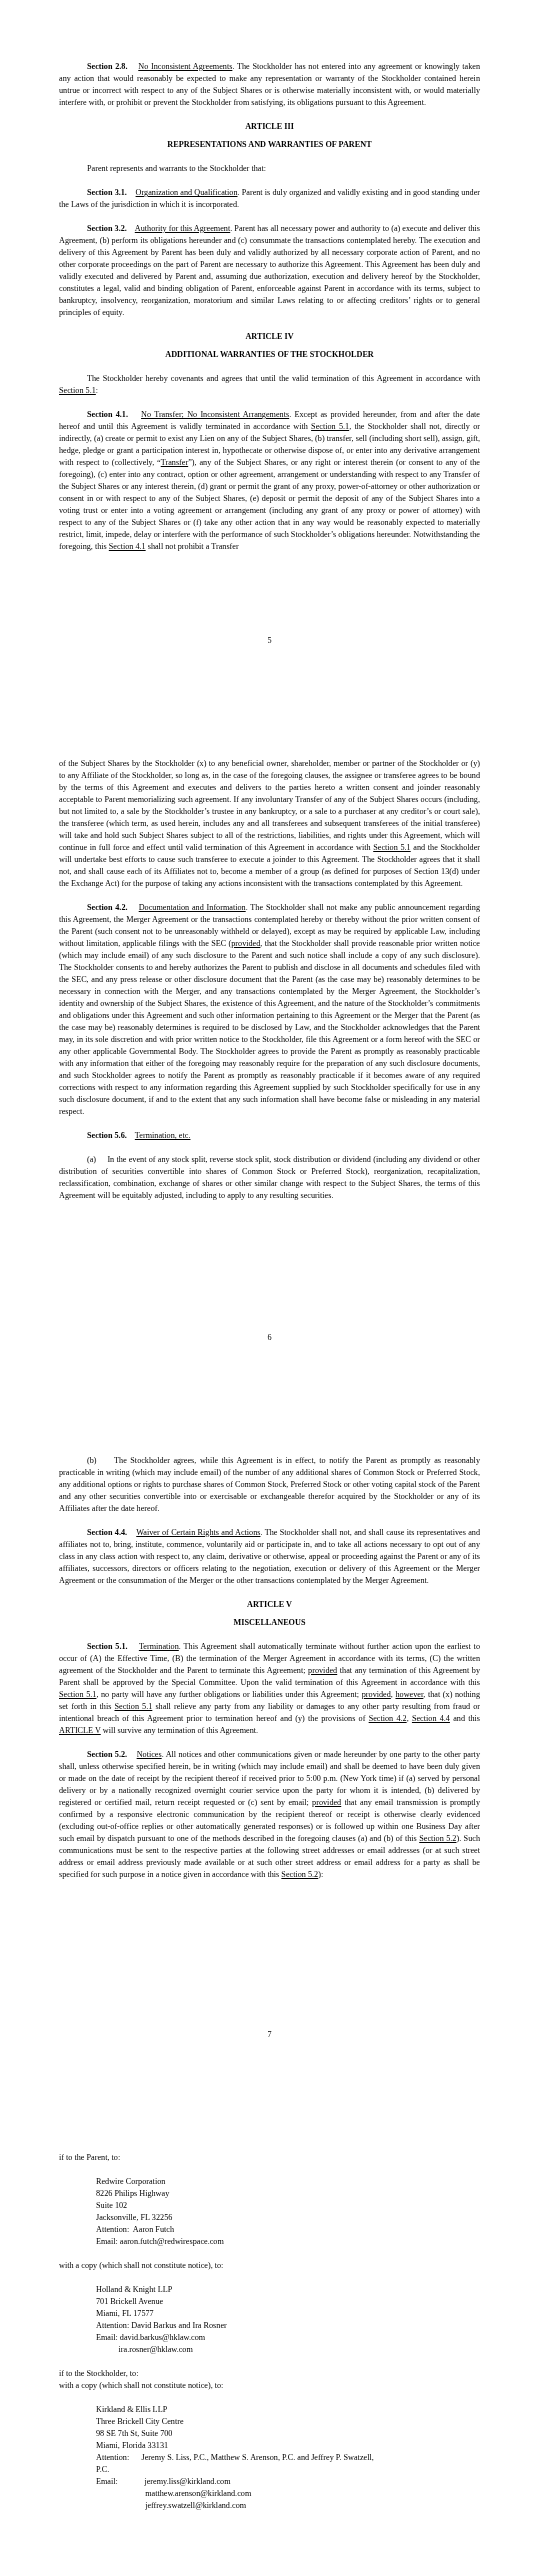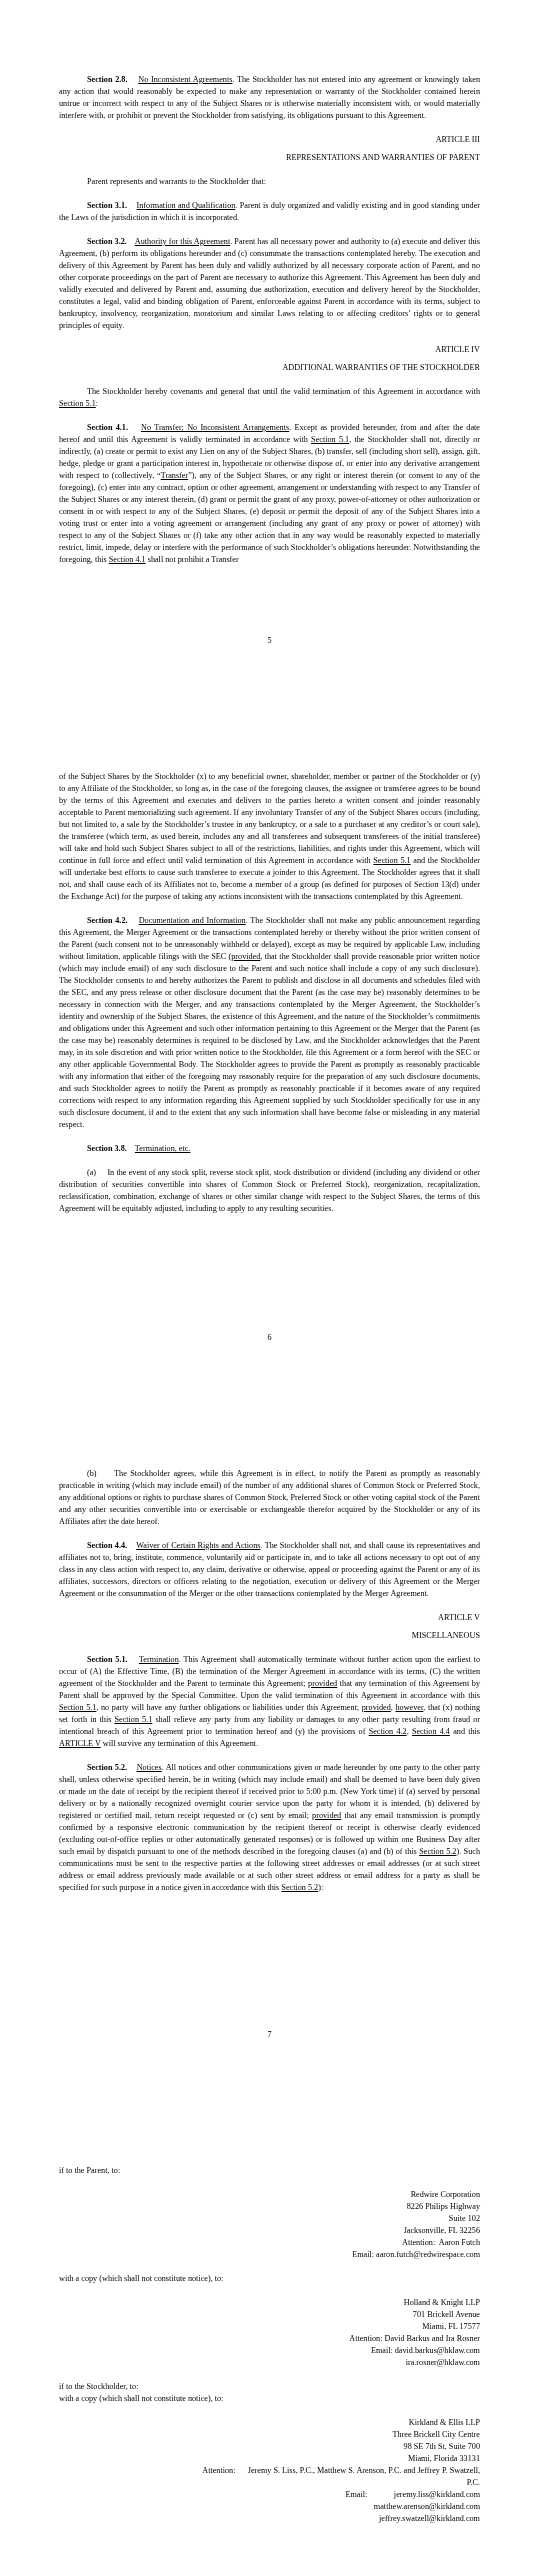--- a/index.html
+++ b/index.html
@@ -23,65 +23,66 @@
     display: flex;
     flex-direction: column;
     min-height: 586px;
     margin-bottom: 111px;
   }
   .page:last-child { margin-bottom: 0; }
   .para {
     margin: 12px 0 0 0;
     text-align: justify;
   }
-  .para.first { margin-top: 13px; }
+  .para.first { margin-top: 0; }
   .para.tightline { margin-top: 0; }
   .indent { text-indent: 28px; }
   .center {
     margin-top: 12px;
-    text-align: right;
+    text-align: center;
+    font-weight: bold;
   }
   .center.tight { margin-top: 6px; }
   .addr {
     margin: 12px 0 0 37px;
     white-space: pre-wrap;
     text-align: left;
   }
-  .addr-line { white-space: pre-wrap; text-align: right; }
+  .addr-line { white-space: pre-wrap; }
   .page-number {
     margin-top: auto;
     padding-top: 10.3px;
     text-align: center;
   }
   .seg-b { font-weight: bold; }
   .seg-u { text-decoration: underline; }
 </style>
 </head>
 <body>
 
 <div class="doc">
 
   <section class="page">
     <p class="para indent first"><span class="seg-b">Section 2.8.</span><span>&nbsp;&nbsp;&nbsp; </span><span class="seg-u">No Inconsistent Agreements</span><span>. The Stockholder has not entered into any agreement or knowingly taken any action that would reasonably be expected to make any representation or warranty of the Stockholder contained herein untrue or incorrect with respect to any of the Subject Shares or is otherwise materially inconsistent with, or would materially interfere with, or prohibit or prevent the Stockholder from satisfying, its obligations pursuant to this Agreement.</span></p>
     <div class="center">ARTICLE III</div>
     <div class="center tight">REPRESENTATIONS AND WARRANTIES OF PARENT</div>
     <p class="para indent">Parent represents and warrants to the Stockholder that:</p>
-    <p class="para indent"><span class="seg-b">Section 3.1.</span><span>&nbsp;&nbsp;&nbsp; </span><span class="seg-u">Information and Qualification</span><span>. Parent is duly organized and validly existing and in good standing under the Laws of the jurisdiction in which it is incorporated.</span></p>
+    <p class="para indent"><span class="seg-b">Section 3.1.</span><span>&nbsp;&nbsp;&nbsp; </span><span class="seg-u">Organization and Qualification</span><span>. Parent is duly organized and validly existing and in good standing under the Laws of the jurisdiction in which it is incorporated.</span></p>
     <p class="para indent"><span class="seg-b">Section 3.2.</span><span>&nbsp;&nbsp;&nbsp; </span><span class="seg-u">Authority for this Agreement</span><span>. Parent has all necessary power and authority to (a) execute and deliver this Agreement, (b) perform its obligations hereunder and (c) consummate the transactions contemplated hereby. The execution and delivery of this Agreement by Parent has been duly and validly authorized by all necessary corporate action of Parent, and no other corporate proceedings on the part of Parent are necessary to authorize this Agreement. This Agreement has been duly and validly executed and delivered by Parent and, assuming due authorization, execution and delivery hereof by the Stockholder, constitutes a legal, valid and binding obligation of Parent, enforceable against Parent in accordance with its terms, subject to bankruptcy, insolvency, reorganization, moratorium and similar Laws relating to or affecting creditors’ rights or to general principles of equity.</span></p>
     <div class="center">ARTICLE IV</div>
     <div class="center tight">ADDITIONAL WARRANTIES OF THE STOCKHOLDER</div>
-    <p class="para indent"><span>The Stockholder hereby covenants and general that until the valid termination of this Agreement in accordance with </span><span class="seg-u">Section 5.1</span><span>:</span></p>
+    <p class="para indent"><span>The Stockholder hereby covenants and agrees that until the valid termination of this Agreement in accordance with </span><span class="seg-u">Section 5.1</span><span>:</span></p>
     <p class="para indent"><span class="seg-b">Section 4.1.</span><span>&nbsp;&nbsp;&nbsp; </span><span class="seg-u">No Transfer; No Inconsistent Arrangements</span><span>. Except as provided hereunder, from and after the date hereof and until this Agreement is validly terminated in accordance with </span><span class="seg-u">Section 5.1</span><span>, the Stockholder shall not, directly or indirectly, (a) create or permit to exist any Lien on any of the Subject Shares, (b) transfer, sell (including short sell), assign, gift, hedge, pledge or grant a participation interest in, hypothecate or otherwise dispose of, or enter into any derivative arrangement with respect to (collectively, “</span><span class="seg-u">Transfer</span><span>”), any of the Subject Shares, or any right or interest therein (or consent to any of the foregoing), (c) enter into any contract, option or other agreement, arrangement or understanding with respect to any Transfer of the Subject Shares or any interest therein, (d) grant or permit the grant of any proxy, power-of-attorney or other authorization or consent in or with respect to any of the Subject Shares, (e) deposit or permit the deposit of any of the Subject Shares into a voting trust or enter into a voting agreement or arrangement (including any grant of any proxy or power of attorney) with respect to any of the Subject Shares or (f) take any other action that in any way would be reasonably expected to materially restrict, limit, impede, delay or interfere with the performance of such Stockholder’s obligations hereunder. Notwithstanding the foregoing, this </span><span class="seg-u">Section 4.1</span><span> shall not prohibit a Transfer</span></p>
     <div class="page-number">5</div>
   </section>
 
   <section class="page">
     <p class="para first"><span>of the Subject Shares by the Stockholder (x) to any beneficial owner, shareholder, member or partner of the Stockholder or (y) to any Affiliate of the Stockholder, so long as, in the case of the foregoing clauses, the assignee or transferee agrees to be bound by the terms of this Agreement and executes and delivers to the parties hereto a written consent and joinder reasonably acceptable to Parent memorializing such agreement. If any involuntary Transfer of any of the Subject Shares occurs (including, but not limited to, a sale by the Stockholder’s trustee in any bankruptcy, or a sale to a purchaser at any creditor’s or court sale), the transferee (which term, as used herein, includes any and all transferees and subsequent transferees of the initial transferee) will take and hold such Subject Shares subject to all of the restrictions, liabilities, and rights under this Agreement, which will continue in full force and effect until valid termination of this Agreement in accordance with </span><span class="seg-u">Section 5.1</span><span> and the Stockholder will undertake best efforts to cause such transferee to execute a joinder to this Agreement. The Stockholder agrees that it shall not, and shall cause each of its Affiliates not to, become a member of a group (as defined for purposes of Section 13(d) under the Exchange Act) for the purpose of taking any actions inconsistent with the transactions contemplated by this Agreement.</span></p>
     <p class="para indent"><span class="seg-b">Section 4.2.</span><span>&nbsp;&nbsp;&nbsp; </span><span class="seg-u">Documentation and Information</span><span>. The Stockholder shall not make any public announcement regarding this Agreement, the Merger Agreement or the transactions contemplated hereby or thereby without the prior written consent of the Parent (such consent not to be unreasonably withheld or delayed), except as may be required by applicable Law, including without limitation, applicable filings with the SEC (</span><span class="seg-u">provided</span><span>, that the Stockholder shall provide reasonable prior written notice (which may include email) of any such disclosure to the Parent and such notice shall include a copy of any such disclosure). The Stockholder consents to and hereby authorizes the Parent to publish and disclose in all documents and schedules filed with the SEC, and any press release or other disclosure document that the Parent (as the case may be) reasonably determines to be necessary in connection with the Merger, and any transactions contemplated by the Merger Agreement, the Stockholder’s identity and ownership of the Subject Shares, the existence of this Agreement, and the nature of the Stockholder’s commitments and obligations under this Agreement and such other information pertaining to this Agreement or the Merger that the Parent (as the case may be) reasonably determines is required to be disclosed by Law, and the Stockholder acknowledges that the Parent may, in its sole discretion and with prior written notice to the Stockholder, file this Agreement or a form hereof with the SEC or any other applicable Governmental Body. The Stockholder agrees to provide the Parent as promptly as reasonably practicable with any information that either of the foregoing may reasonably require for the preparation of any such disclosure documents, and such Stockholder agrees to notify the Parent as promptly as reasonably practicable if it becomes aware of any required corrections with respect to any information regarding this Agreement supplied by such Stockholder specifically for use in any such disclosure document, if and to the extent that any such information shall have become false or misleading in any material respect.</span></p>
-    <p class="para indent"><span class="seg-b">Section 3.8.</span><span>&nbsp;&nbsp;&nbsp; </span><span class="seg-u">Termination, etc.</span></p>
+    <p class="para indent"><span class="seg-b">Section 5.6.</span><span>&nbsp;&nbsp;&nbsp; </span><span class="seg-u">Termination, etc.</span></p>
     <p class="para indent"><span>(a)</span><span>&nbsp;&nbsp;&nbsp;&nbsp; </span><span>In the event of any stock split, reverse stock split, stock distribution or dividend (including any dividend or other distribution of securities convertible into shares of Common Stock or Preferred Stock), reorganization, recapitalization, reclassification, combination, exchange of shares or other similar change with respect to the Subject Shares, the terms of this Agreement will be equitably adjusted, including to apply to any resulting securities.</span></p>
     <div class="page-number">6</div>
   </section>
 
   <section class="page">
     <p class="para indent first"><span>(b)</span><span>&nbsp;&nbsp;&nbsp;&nbsp; </span><span>The Stockholder agrees, while this Agreement is in effect, to notify the Parent as promptly as reasonably practicable in writing (which may include email) of the number of any additional shares of Common Stock or Preferred Stock, any additional options or rights to purchase shares of Common Stock, Preferred Stock or other voting capital stock of the Parent and any other securities convertible into or exercisable or exchangeable therefor acquired by the Stockholder or any of its Affiliates after the date hereof.</span></p>
     <p class="para indent"><span class="seg-b">Section 4.4.</span><span>&nbsp;&nbsp;&nbsp; </span><span class="seg-u">Waiver of Certain Rights and Actions</span><span>. The Stockholder shall not, and shall cause its representatives and affiliates not to, bring, institute, commence, voluntarily aid or participate in, and to take all actions necessary to opt out of any class in any class action with respect to, any claim, derivative or otherwise, appeal or proceeding against the Parent or any of its affiliates, successors, directors or officers relating to the negotiation, execution or delivery of this Agreement or the Merger Agreement or the consummation of the Merger or the other transactions contemplated by the Merger Agreement.</span></p>
     <div class="center">ARTICLE V</div>
     <div class="center tight">MISCELLANEOUS</div>
     <p class="para indent"><span class="seg-b">Section 5.1.</span><span>&nbsp;&nbsp;&nbsp; </span><span class="seg-u">Termination</span><span>. This Agreement shall automatically terminate without further action upon the earliest to occur of (A) the Effective Time, (B) the termination of the Merger Agreement in accordance with its terms, (C) the written agreement of the Stockholder and the Parent to terminate this Agreement; </span><span class="seg-u">provided</span><span> that any termination of this Agreement by Parent shall be approved by the Special Committee. Upon the valid termination of this Agreement in accordance with this </span><span class="seg-u">Section 5.1</span><span>, no party will have any further obligations or liabilities under this Agreement; </span><span class="seg-u">provided</span><span>, </span><span class="seg-u">however</span><span>, that (x) nothing set forth in this </span><span class="seg-u">Section 5.1</span><span> shall relieve any party from any liability or damages to any other party resulting from fraud or intentional breach of this Agreement prior to termination hereof and (y) the provisions of </span><span class="seg-u">Section 4.2</span><span>, </span><span class="seg-u">Section 4.4</span><span> and this </span><span class="seg-u">ARTICLE V</span><span> will survive any termination of this Agreement.</span></p>

